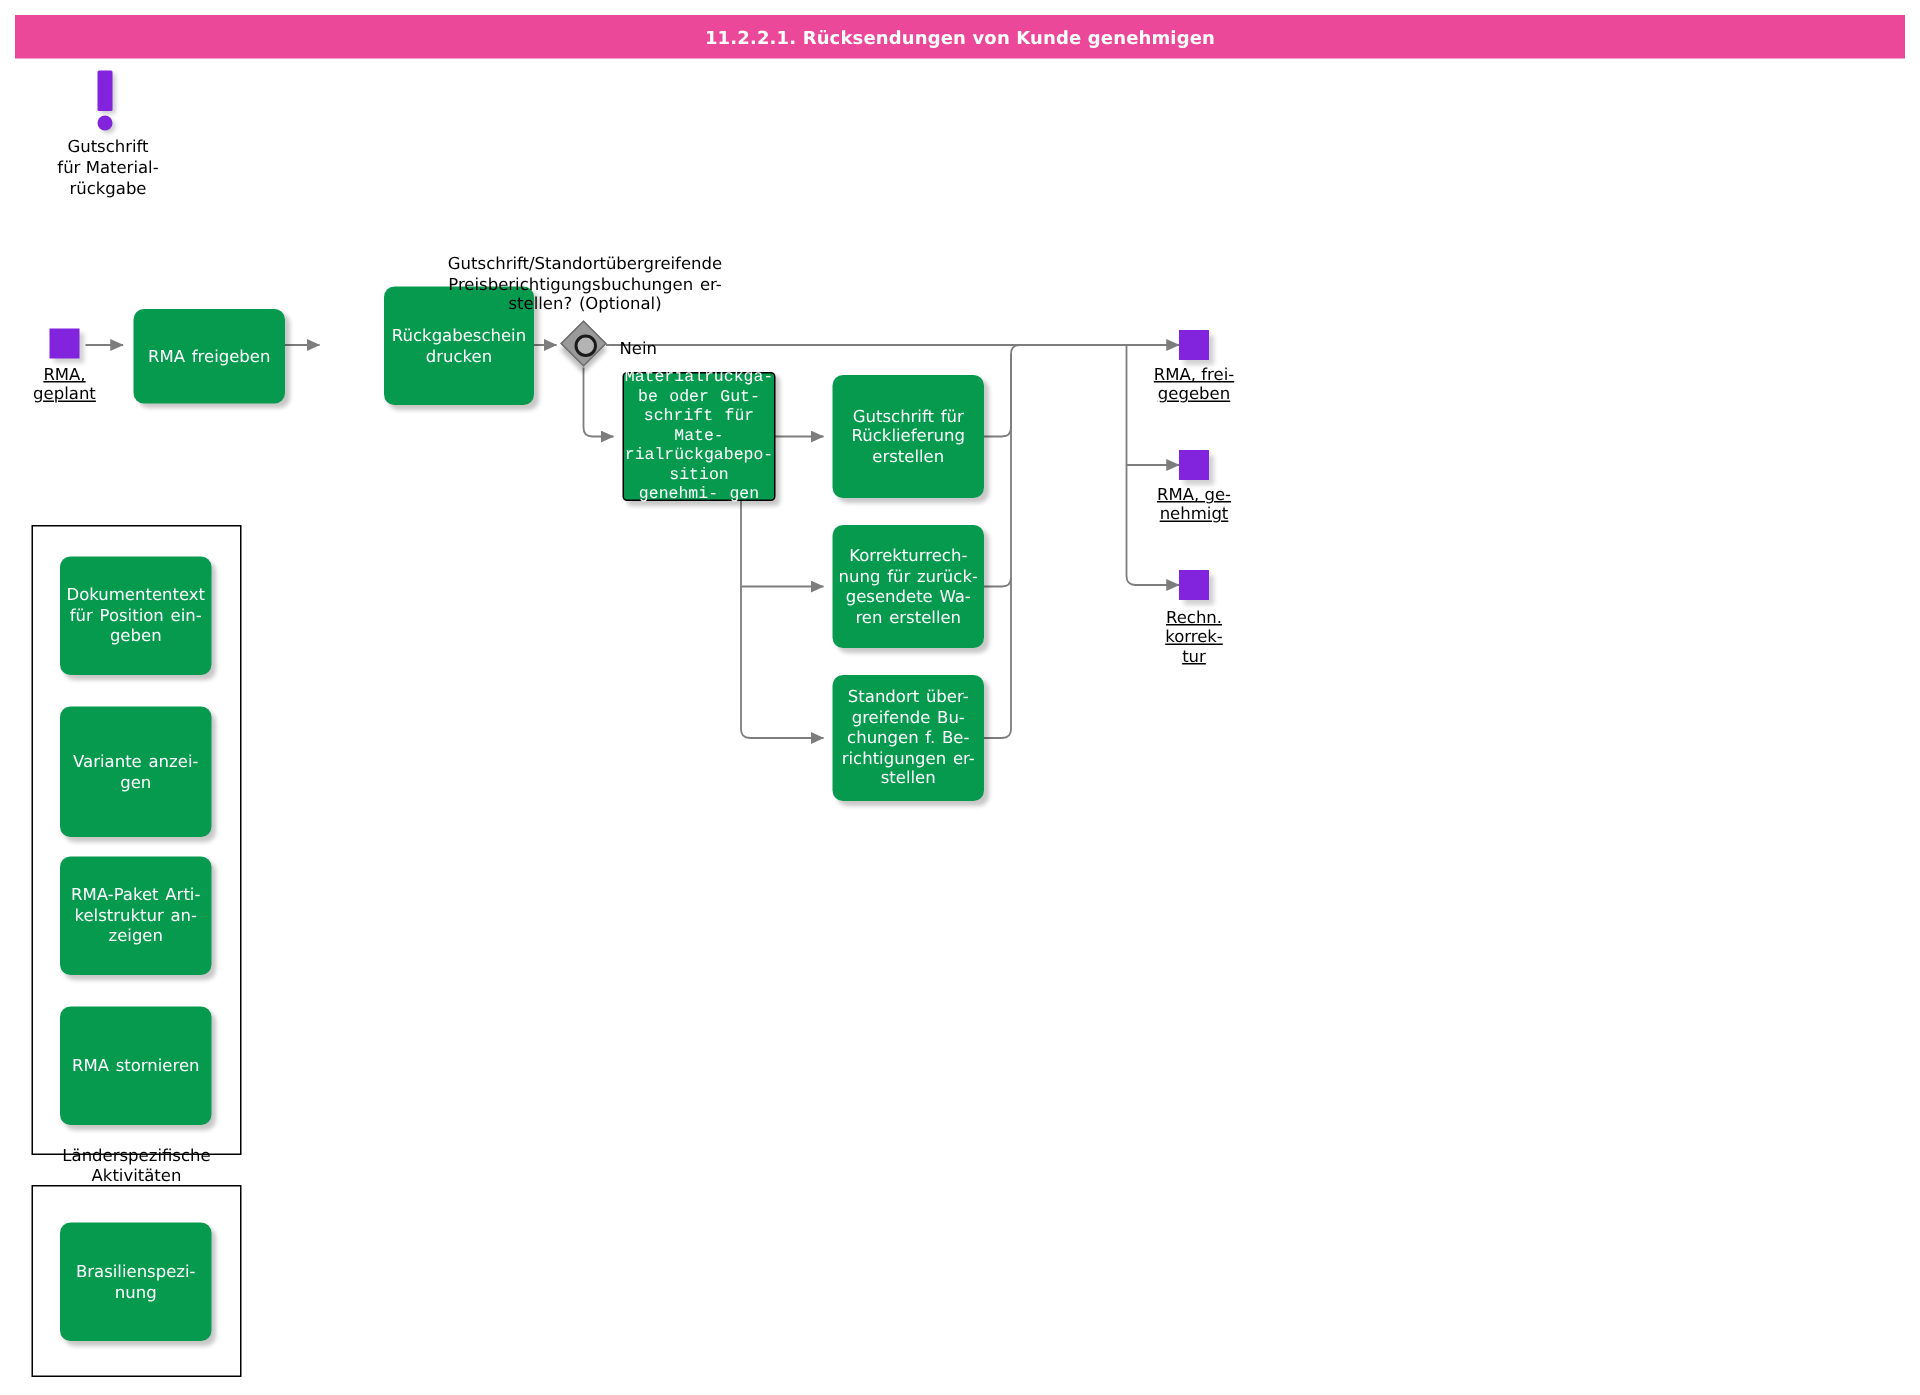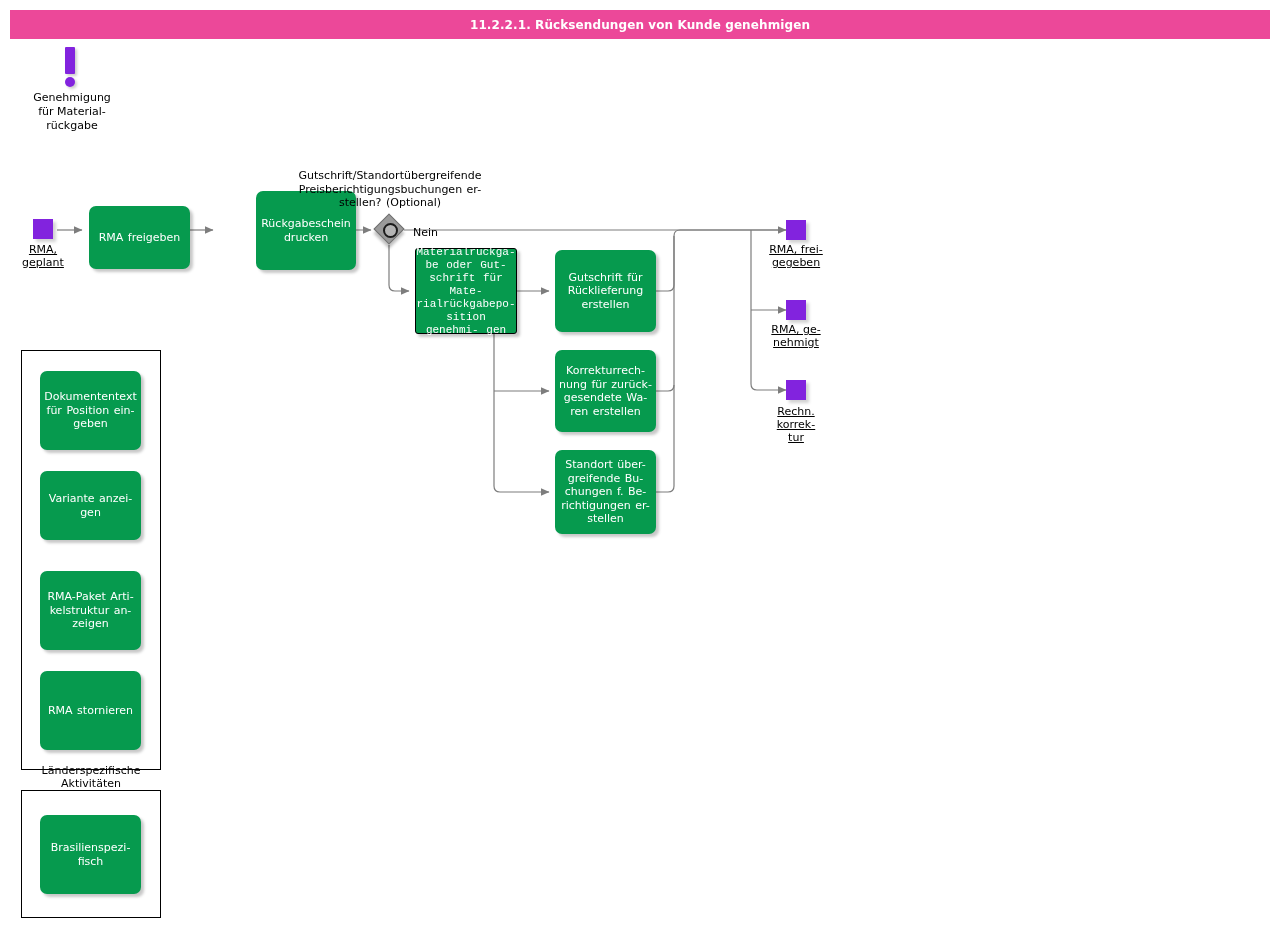--- a/index.html
+++ b/index.html
@@ -240,21 +240,21 @@
       <path d="M656,492 L668,492 Q674,492 674,486 L674,385"></path>
 
       <path d="M751,230 L751,384 Q751,390 757,390 L786,390" marker-end="url(#ah)"></path>
       <path d="M751,310 L786,310" marker-end="url(#ah)"></path>
     </g>
   </svg>
 
   <div class="warn" style="left:57px; top:47px; width:26px; height:90px;">
     <div class="warn-bar"></div>
     <div class="warn-dot"></div>
-    <div class="warn-label">Genehmigung
+    <div class="warn-label">Gutschrift
 für      Material-
 rückgabe</div>
   </div>
 
   <div class="evt" style="left:33px; top:219px;"></div>
   <div class="evt-label" style="left:3px; top:243px; width:80px;">RMA,
 geplant</div>
 
   <div class="act" style="left:89px; top:206px; width:101px; height:63px;">
     <span class="act-label">RMA freigeben</span>
@@ -319,35 +319,35 @@
 korrek-
 tur</div>
 
   <div class="group-box" style="left:21px; top:350px; width:140px; height:420px;"></div>
 
   <div class="act" style="left:40px; top:371px; width:101px; height:79px;">
     <span class="act-label">Dokumententext
 für Position ein-
 geben</span>
   </div>
-  <div class="act" style="left:40px; top:471px; width:101px; height:69px;">
+  <div class="act" style="left:40px; top:471px; width:101px; height:87px;">
     <span class="act-label">Variante anzei-
 gen</span>
   </div>
   <div class="act" style="left:40px; top:571px; width:101px; height:79px;">
     <span class="act-label">RMA-Paket Arti-
 kelstruktur an-
 zeigen</span>
   </div>
   <div class="act" style="left:40px; top:671px; width:101px; height:79px;">
     <span class="act-label">RMA stornieren</span>
   </div>
 
   <div class="group-title" style="left:21px; top:764px; width:140px; height:26px; line-height:13px;">Länderspezifische
 Aktivitäten</div>
   <div class="group-box" style="left:21px; top:790px; width:140px; height:128px;"></div>
 
   <div class="act" style="left:40px; top:815px; width:101px; height:79px;">
     <span class="act-label">Brasilienspezi-
-fisch</span>
+nung</span>
   </div>
 
 </div>
 
 </body></html>

